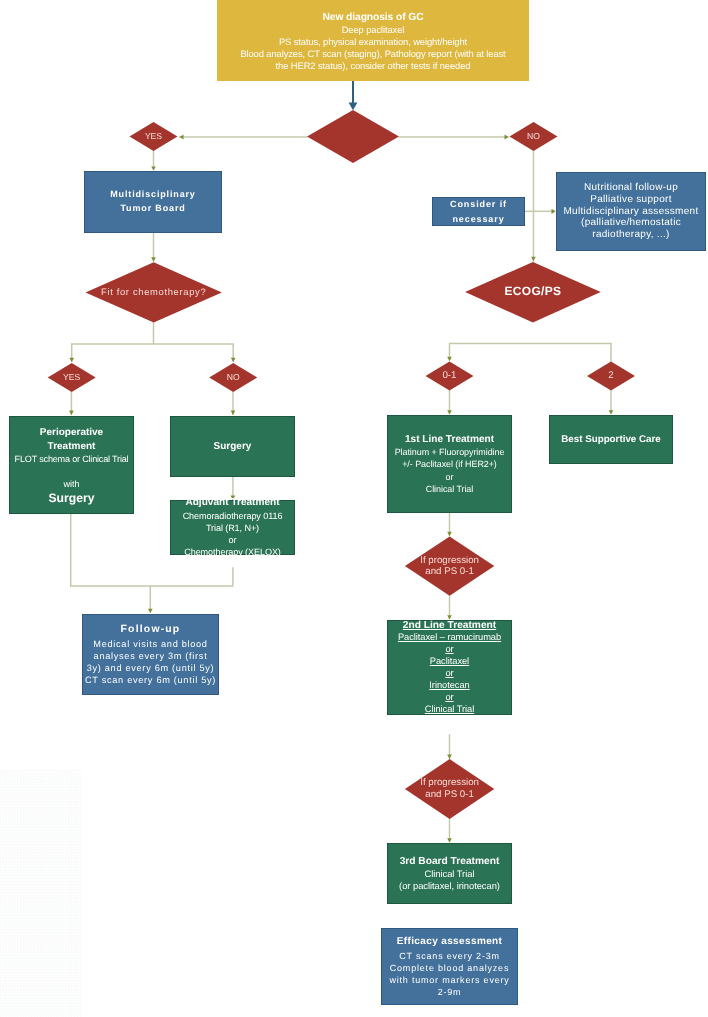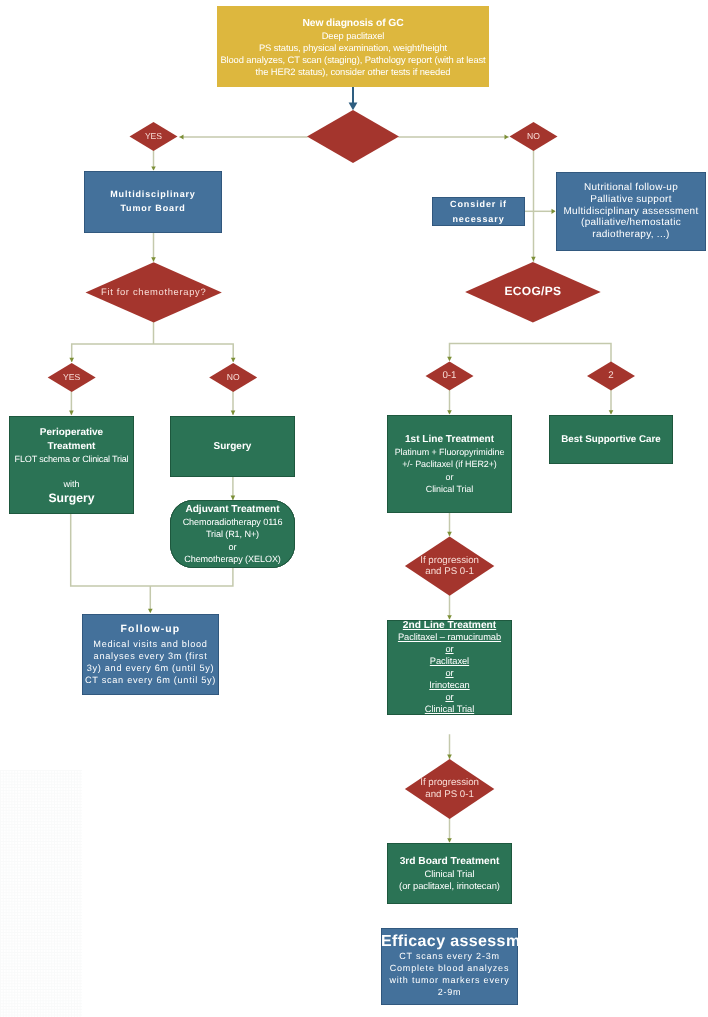--- a/index.html
+++ b/index.html
@@ -94,21 +94,21 @@
       <polygon points="532.9,261.9 600.7,292.1 532.9,322.4 465.1,292.1"></polygon>
       <polygon points="71.7,363 95.7,377.5 71.7,392 47.7,377.5"></polygon>
       <polygon points="233.2,363 257.2,377.5 233.2,392 209.2,377.5"></polygon>
       <polygon points="449.5,361.5 473.5,376 449.5,390.5 425.5,376"></polygon>
       <polygon points="611,361.5 635,376 611,390.5 587,376"></polygon>
       <polygon points="449.6,536.4 494.3,566 449.6,595.7 404.9,566"></polygon>
       <polygon points="449.6,759.1 494.3,789 449.6,818.9 404.9,789"></polygon>
     </g>
   </svg>
 
-  <div class="node rect yellow" style="left:217px;top:0px;width:272px;height:81px;font-size:9.4px;line-height:12.1px;padding-top:2px;letter-spacing:-0.1px;margin-top:6px;">
+  <div class="node rect yellow" style="left:217px;top:0px;width:312px;height:81px;font-size:9.4px;line-height:12.1px;padding-top:2px;letter-spacing:-0.1px;">
     <div class="txt">
       <div class="b" style="font-size:10.3px;line-height:13px">New diagnosis of GC</div>
       <div>Deep paclitaxel</div>
       <div>PS status, physical examination, weight/height</div>
       <div>Blood analyzes, CT scan (staging), Pathology report (with at least</div>
       <div>the HER2 status), consider other tests if needed</div>
     </div>
   </div>
 
   <div class="node rect blue" style="left:84px;top:171px;width:138px;height:62px;font-size:9px;line-height:13.8px;letter-spacing:0.85px;">
@@ -143,21 +143,21 @@
       <div style="height:13px"></div>
       <div style="letter-spacing:0">with</div>
       <div class="b" style="font-size:12.2px;line-height:14px;letter-spacing:0">Surgery</div>
     </div>
   </div>
 
   <div class="node rect green" style="left:170px;top:416px;width:125px;height:61px;font-size:10px;letter-spacing:0;">
     <div class="txt b">Surgery</div>
   </div>
 
-  <div class="node rect green" style="left:170px;top:500px;width:125px;height:68px;font-size:9.1px;line-height:12.3px;letter-spacing:-0.1px;border-radius:23px;">
+  <div class="node rect green" style="left:170px;top:500px;width:125px;height:55px;font-size:9.1px;line-height:12.3px;letter-spacing:-0.1px;">
     <div class="txt">
       <div class="b" style="font-size:10.1px;line-height:13.2px;letter-spacing:0">Adjuvant Treatment</div>
       <div>Chemoradiotherapy 0116</div>
       <div>Trial (R1, N+)</div>
       <div>or</div>
       <div>Chemotherapy (XELOX)</div>
     </div>
   </div>
 
   <div class="node rect blue" style="left:82px;top:614px;width:137px;height:81px;font-size:9.2px;line-height:12.1px;letter-spacing:0.7px;">
@@ -200,21 +200,21 @@
   <div class="node rect green" style="left:387px;top:843px;width:125px;height:61px;font-size:9.4px;line-height:12.2px;letter-spacing:-0.05px;">
     <div class="txt">
       <div class="b" style="font-size:10.2px;line-height:13.2px;letter-spacing:0">3rd Board Treatment</div>
       <div>Clinical Trial</div>
       <div>(or paclitaxel, irinotecan)</div>
     </div>
   </div>
 
   <div class="node rect blue" style="left:381px;top:928px;width:137px;height:77px;font-size:9px;line-height:12px;letter-spacing:0.8px;">
     <div class="txt">
-      <div class="b" style="font-size:16px;line-height:14.7px;letter-spacing:0.38px">Efficacy assessment</div>
+      <div class="b" style="font-size:10px;line-height:14.7px;letter-spacing:0.38px">Efficacy assessment</div>
       <div>CT scans every 2-3m</div>
       <div>Complete blood analyzes</div>
       <div>with tumor markers every</div>
       <div>2-9m</div>
     </div>
   </div>
 
   <div class="dia" style="left:129px;top:122px;width:49px;height:29px;">
     <div class="lbl" style="font-size:8.6px;color:#F8DCD6;letter-spacing:0">YES</div>
   </div>

